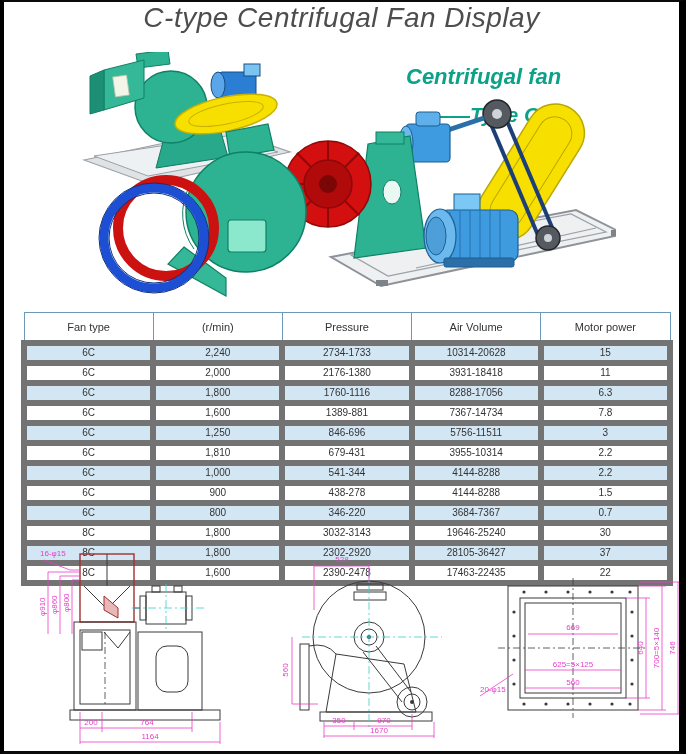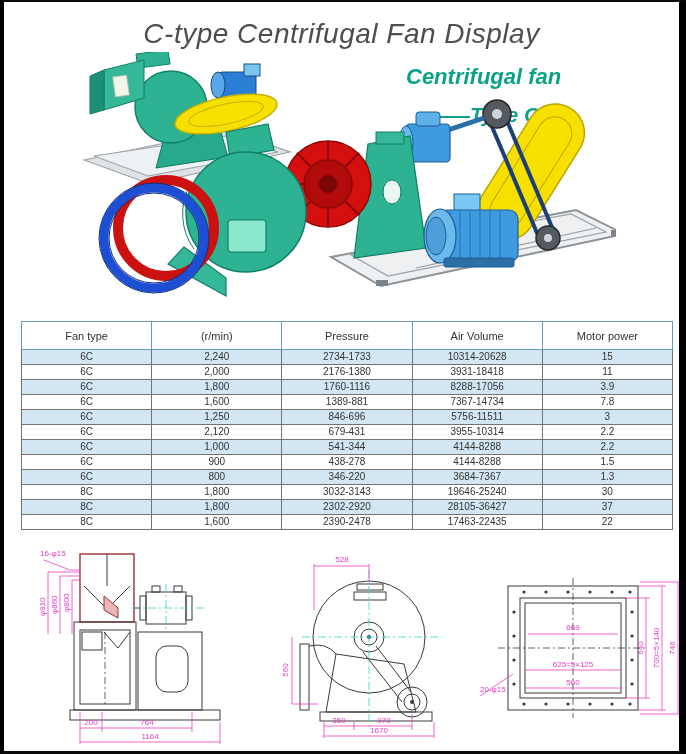--- a/index.html
+++ b/index.html
@@ -4,33 +4,33 @@
 <style>
   html,body{margin:0;padding:0;background:#ffffff;}
   .page{
     position:relative;width:686px;height:754px;box-sizing:border-box;
     background:#ffffff;overflow:hidden;
     border-left:4px solid #000;border-right:7px solid #000;
     border-top:2px solid #0a0a0a;border-bottom:3px solid #0a0a0a;
     font-family:"Liberation Sans",sans-serif;
   }
   .title{
-    position:absolute;top:16px;left:0;width:100%;text-align:center;
+    position:absolute;top:0;left:0;width:100%;text-align:center;
     font-size:28px;font-style:italic;font-weight:500;color:#4d4d4d;
     letter-spacing:0.5px;
   }
   .illustration{position:absolute;left:72px;top:50px;width:540px;height:250px;}
-  .spec-table-wrap{position:absolute;left:17px;top:319px;width:652px;}
+  .spec-table-wrap{position:absolute;left:17px;top:310px;width:652px;}
   table.spec{border-collapse:collapse;width:100%;table-layout:fixed;}
   table.spec th{
     border:1px solid #6a98b8;background:#ffffff;color:#333;
     font-size:11px;font-weight:400;height:27px;padding:0;
   }
   table.spec td{
-    border:1px solid #737373;color:#333;font-size:10px;
+    border:6px solid #737373;color:#333;font-size:10px;
     height:14px;text-align:center;padding:0;line-height:14px;
   }
   table.spec tr.alt td{background:#d3e6f4;}
   .drawings{position:absolute;left:0;top:534px;width:686px;height:214px;}
   .dwg{position:absolute;}
   .dwg-left{left:10px;top:4px;}
   .dwg-mid{left:270px;top:6px;}
   .dwg-right{left:476px;top:42px;}
   svg text.dim{font-family:"Liberation Sans",sans-serif;font-size:8px;fill:#e83cc8;}
   svg text.cap1{font-family:"Liberation Sans",sans-serif;font-size:22px;font-weight:bold;font-style:italic;fill:#0ca287;}
@@ -175,39 +175,39 @@
             <td>2,000</td>
             <td>2176-1380</td>
             <td>3931-18418</td>
             <td>11</td>
           </tr>
           <tr class="alt">
             <td>6C</td>
             <td>1,800</td>
             <td>1760-1116</td>
             <td>8288-17056</td>
-            <td>3.9</td>
+            <td>6.3</td>
           </tr>
           <tr>
             <td>6C</td>
             <td>1,600</td>
             <td>1389-881</td>
             <td>7367-14734</td>
             <td>7.8</td>
           </tr>
           <tr class="alt">
             <td>6C</td>
             <td>1,250</td>
             <td>846-696</td>
             <td>5756-11511</td>
             <td>3</td>
           </tr>
           <tr>
             <td>6C</td>
-            <td>2,120</td>
+            <td>1,810</td>
             <td>679-431</td>
             <td>3955-10314</td>
             <td>2.2</td>
           </tr>
           <tr class="alt">
             <td>6C</td>
             <td>1,000</td>
             <td>541-344</td>
             <td>4144-8288</td>
             <td>2.2</td>
@@ -217,21 +217,21 @@
             <td>900</td>
             <td>438-278</td>
             <td>4144-8288</td>
             <td>1.5</td>
           </tr>
           <tr class="alt">
             <td>6C</td>
             <td>800</td>
             <td>346-220</td>
             <td>3684-7367</td>
-            <td>1.3</td>
+            <td>0.7</td>
           </tr>
           <tr>
             <td>8C</td>
             <td>1,800</td>
             <td>3032-3143</td>
             <td>19646-25240</td>
             <td>30</td>
           </tr>
           <tr class="alt">
             <td>8C</td>

